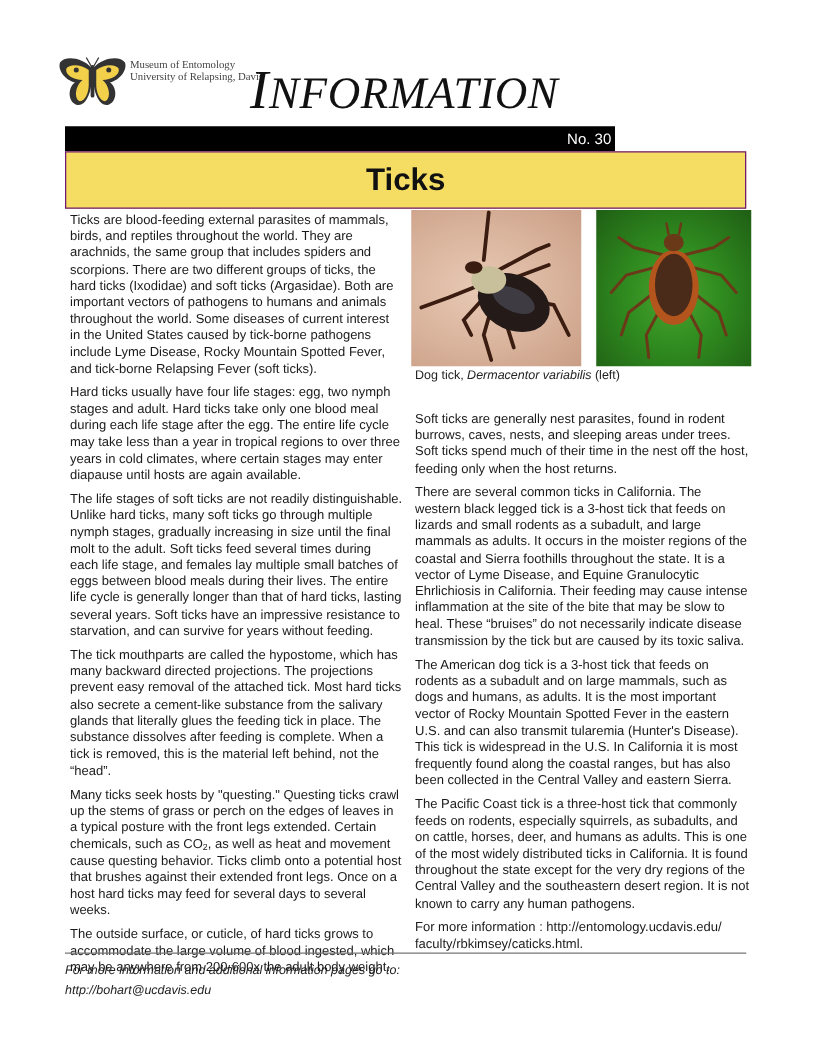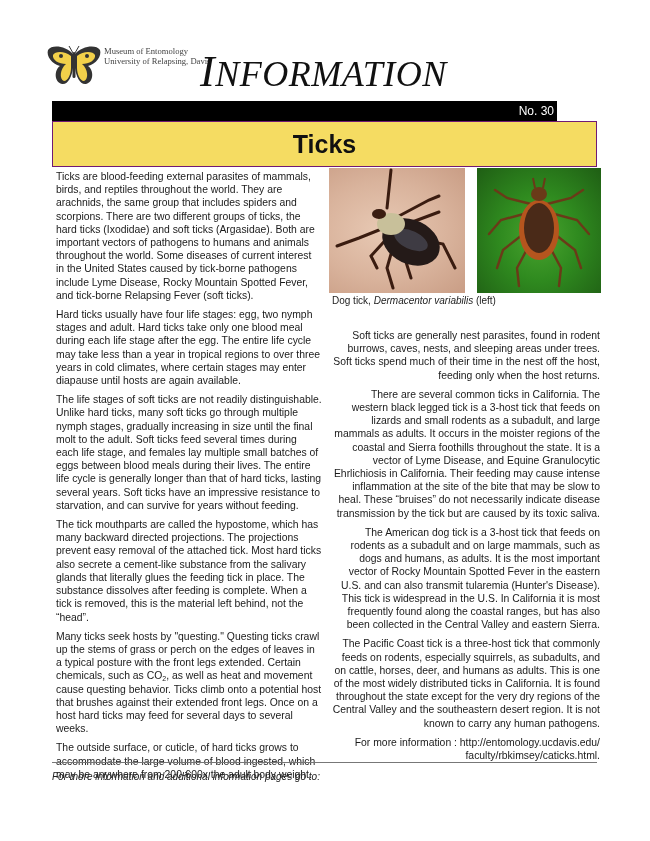--- a/index.html
+++ b/index.html
@@ -4,28 +4,28 @@
 <style>
   html, body { margin: 0; padding: 0; background: #ffffff; }
   body { width: 650px; height: 841px; position: relative; overflow: hidden; font-family: "Liberation Sans", sans-serif; color: #1a1a1a; }
   .header { position: absolute; left: 46px; top: 44px; width: 560px; height: 56px; }
   .logo { position: absolute; left: 0; top: 0; width: 56px; height: 44px; }
   .brand { position: absolute; left: 58px; top: 2px; }
   .brand-name { font-family: "Liberation Serif", serif; font-size: 21px; line-height: 21px; color: #222; letter-spacing: 0.3px; }
   .brand-sub { font-family: "Liberation Serif", serif; font-size: 8.6px; line-height: 10px; color: #444; }
   .info-title { position: absolute; left: 154px; top: 8px; font-family: Liberation Serif, serif; font-style: italic; font-size: 36px; line-height: 40px; color: #111; letter-spacing: 0.5px; }
   .info-title .cap { font-size: 44px; }
-  .black-bar { position: absolute; left: 52px; top: 101px; width: 505px; height: 20px; background: #000; }
+  .black-bar { position: absolute; left: 52px; top: 101px; width: 440px; height: 20px; background: #000; }
   .issue { position: absolute; right: 3px; top: 2px; color: #fff; font-size: 12px; line-height: 16px; }
   .yellow-bar { position: absolute; left: 52px; top: 121px; width: 543px; height: 44px; background: #f5dc62; border: 1px solid #701a75; }
   .yellow-bar h1 { margin: 0; text-align: center; font-size: 25px; line-height: 44px; font-weight: bold; color: #111; }
   .col { position: absolute; font-size: 10.4px; line-height: 13.2px; color: #1a1a1a; }
   .col p { margin: 0 0 6px 0; }
   .left-col { left: 56px; top: 170px; width: 266px; }
-  .right-col { left: 332px; top: 329px; width: 268px; text-align: right; }
+  .right-col { left: 332px; top: 329px; width: 268px; }
   .photos { position: absolute; left: 329px; top: 168px; width: 272px; height: 125px; }
   .photo { position: absolute; top: 0; height: 125px; overflow: hidden; }
   .photo-left { left: 0; width: 136px; background: radial-gradient(ellipse at 40% 50%, #e8c9b4 0%, #d9b39c 55%, #c99d85 100%); }
   .photo-right { left: 148px; width: 124px; background: radial-gradient(ellipse at 50% 55%, #4aa42f 0%, #2f8a1f 45%, #1f5e14 100%); }
   .caption { position: absolute; left: 332px; top: 295px; width: 272px; font-size: 10px; line-height: 12px; color: #222; }
   .footer-rule { position: absolute; left: 52px; top: 762px; width: 545px; height: 1px; background: #777; }
   .footer { position: absolute; left: 52px; top: 769px; width: 545px; text-align: left; font-style: italic; font-size: 10px; line-height: 16px; color: #222; }
   sub { font-size: 7px; vertical-align: -2px; line-height: 0; }
 </style>
 </head>
@@ -113,13 +113,14 @@
   <p>Soft ticks are generally nest parasites, found in rodent burrows, caves, nests, and sleeping areas under trees. Soft ticks spend much of their time in the nest off the host, feeding only when the host returns.</p>
   <p>There are several common ticks in California. The western black legged tick is a 3-host tick that feeds on lizards and small rodents as a subadult, and large mammals as adults. It occurs in the moister regions of the coastal and Sierra foothills throughout the state. It is a vector of Lyme Disease, and Equine Granulocytic Ehrlichiosis in California. Their feeding may cause intense inflammation at the site of the bite that may be slow to heal. These “bruises” do not necessarily indicate disease transmission by the tick but are caused by its toxic saliva.</p>
   <p>The American dog tick is a 3-host tick that feeds on rodents as a subadult and on large mammals, such as dogs and humans, as adults. It is the most important vector of Rocky Mountain Spotted Fever in the eastern U.S. and can also transmit tularemia (Hunter's Disease). This tick is widespread in the U.S. In California it is most frequently found along the coastal ranges, but has also been collected in the Central Valley and eastern Sierra.</p>
   <p>The Pacific Coast tick is a three-host tick that commonly feeds on rodents, especially squirrels, as subadults, and on cattle, horses, deer, and humans as adults. This is one of the most widely distributed ticks in California. It is found throughout the state except for the very dry regions of the Central Valley and the southeastern desert region. It is not known to carry any human pathogens.</p>
   <p><span>For more information : </span><span>http://entomology.ucdavis.edu/ faculty/rbkimsey/caticks.html.</span></p>
 </div>
 
 <div class="footer-rule"></div>
 <div class="footer">
   <div>For more information and additional information pages go to:</div>
+  <div>http://bohart@ucdavis.edu</div>
 </div>
 
 </body></html>

